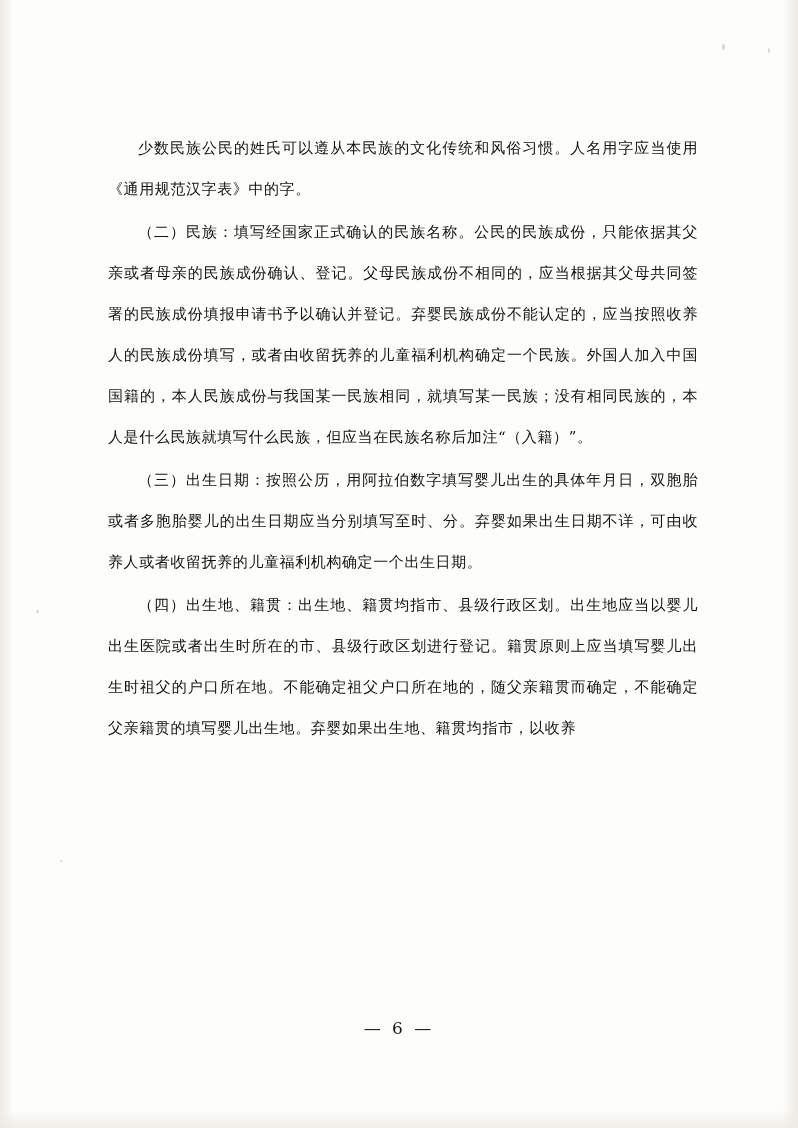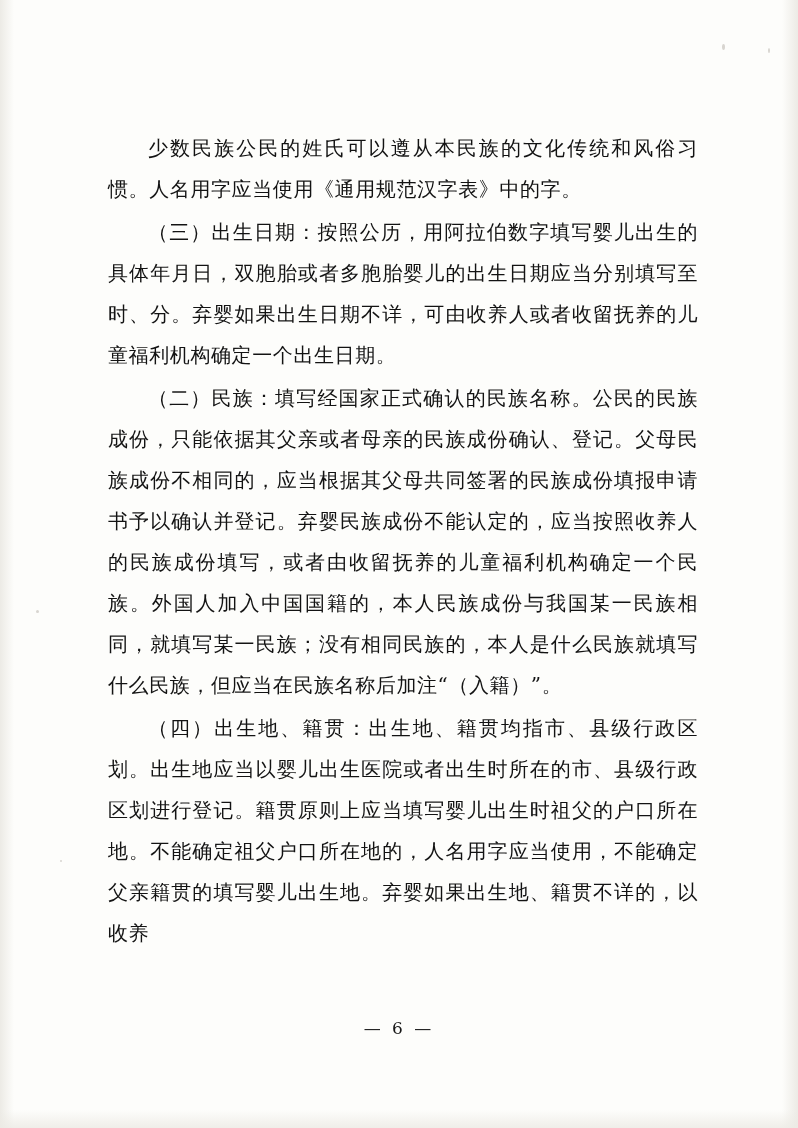--- a/index.html
+++ b/index.html
@@ -49,21 +49,21 @@
     opacity: .55;
   }
   .content {
     position: absolute;
     left: 108px;
     top: 128px;
     width: 590px;
   }
   p.para {
     margin: 0 0 2px 0;
-    font-size: 20px;
+    font-size: 15px;
     line-height: 41px;
     letter-spacing: 0.6px;
     color: #131313;
     text-align: justify;
     text-justify: inter-ideograph;
     font-family: "DejaVu Serif", serif;
     text-indent: 2em;
   }
   .footer {
     position: absolute;
@@ -86,20 +86,20 @@
   <div class="scan-edge-right"></div>
   <div class="scan-edge-bottom"></div>
 
   <div class="speck" style="left:722px;top:44px;width:3px;height:6px;"></div>
   <div class="speck" style="left:768px;top:48px;width:2px;height:5px;"></div>
   <div class="speck" style="left:36px;top:610px;width:3px;height:3px;"></div>
   <div class="speck" style="left:60px;top:860px;width:2px;height:2px;"></div>
 
   <div class="content">
     <p class="para">少数民族公民的姓氏可以遵从本民族的文化传统和风俗习惯。人名用字应当使用《通用规范汉字表》中的字。</p>
+    <p class="para">（二）民族：填写经国家正式确认的民族名称。公民的民族成份，只能依据其父亲或者母亲的民族成份确认、登记。父母民族成份不相同的，应当根据其父母共同签署的民族成份填报申请书予以确认并登记。弃婴民族成份不能认定的，应当按照收养人的民族成份填写，或者由收留抚养的儿童福利机构确定一个民族。外国人加入中国国籍的，本人民族成份与我国某一民族相同，就填写某一民族；没有相同民族的，本人是什么民族就填写什么民族，但应当在民族名称后加注“（入籍）”。</p>
     <p class="para">（三）出生日期：按照公历，用阿拉伯数字填写婴儿出生的具体年月日，双胞胎或者多胞胎婴儿的出生日期应当分别填写至时、分。弃婴如果出生日期不详，可由收养人或者收留抚养的儿童福利机构确定一个出生日期。</p>
-    <p class="para">（二）民族：填写经国家正式确认的民族名称。公民的民族成份，只能依据其父亲或者母亲的民族成份确认、登记。父母民族成份不相同的，应当根据其父母共同签署的民族成份填报申请书予以确认并登记。弃婴民族成份不能认定的，应当按照收养人的民族成份填写，或者由收留抚养的儿童福利机构确定一个民族。外国人加入中国国籍的，本人民族成份与我国某一民族相同，就填写某一民族；没有相同民族的，本人是什么民族就填写什么民族，但应当在民族名称后加注“（入籍）”。</p>
-    <p class="para">（四）出生地、籍贯：出生地、籍贯均指市、县级行政区划。出生地应当以婴儿出生医院或者出生时所在的市、县级行政区划进行登记。籍贯原则上应当填写婴儿出生时祖父的户口所在地。不能确定祖父户口所在地的，人名用字应当使用，不能确定父亲籍贯的填写婴儿出生地。弃婴如果出生地、籍贯不详的，以收养</p>
+    <p class="para">（四）出生地、籍贯：出生地、籍贯均指市、县级行政区划。出生地应当以婴儿出生医院或者出生时所在的市、县级行政区划进行登记。籍贯原则上应当填写婴儿出生时祖父的户口所在地。不能确定祖父户口所在地的，随父亲籍贯而确定，不能确定父亲籍贯的填写婴儿出生地。弃婴如果出生地、籍贯均指市，以收养</p>
   </div>
 
   <div class="footer">— 6 —</div>
 
 </div>
 
 </body></html>

